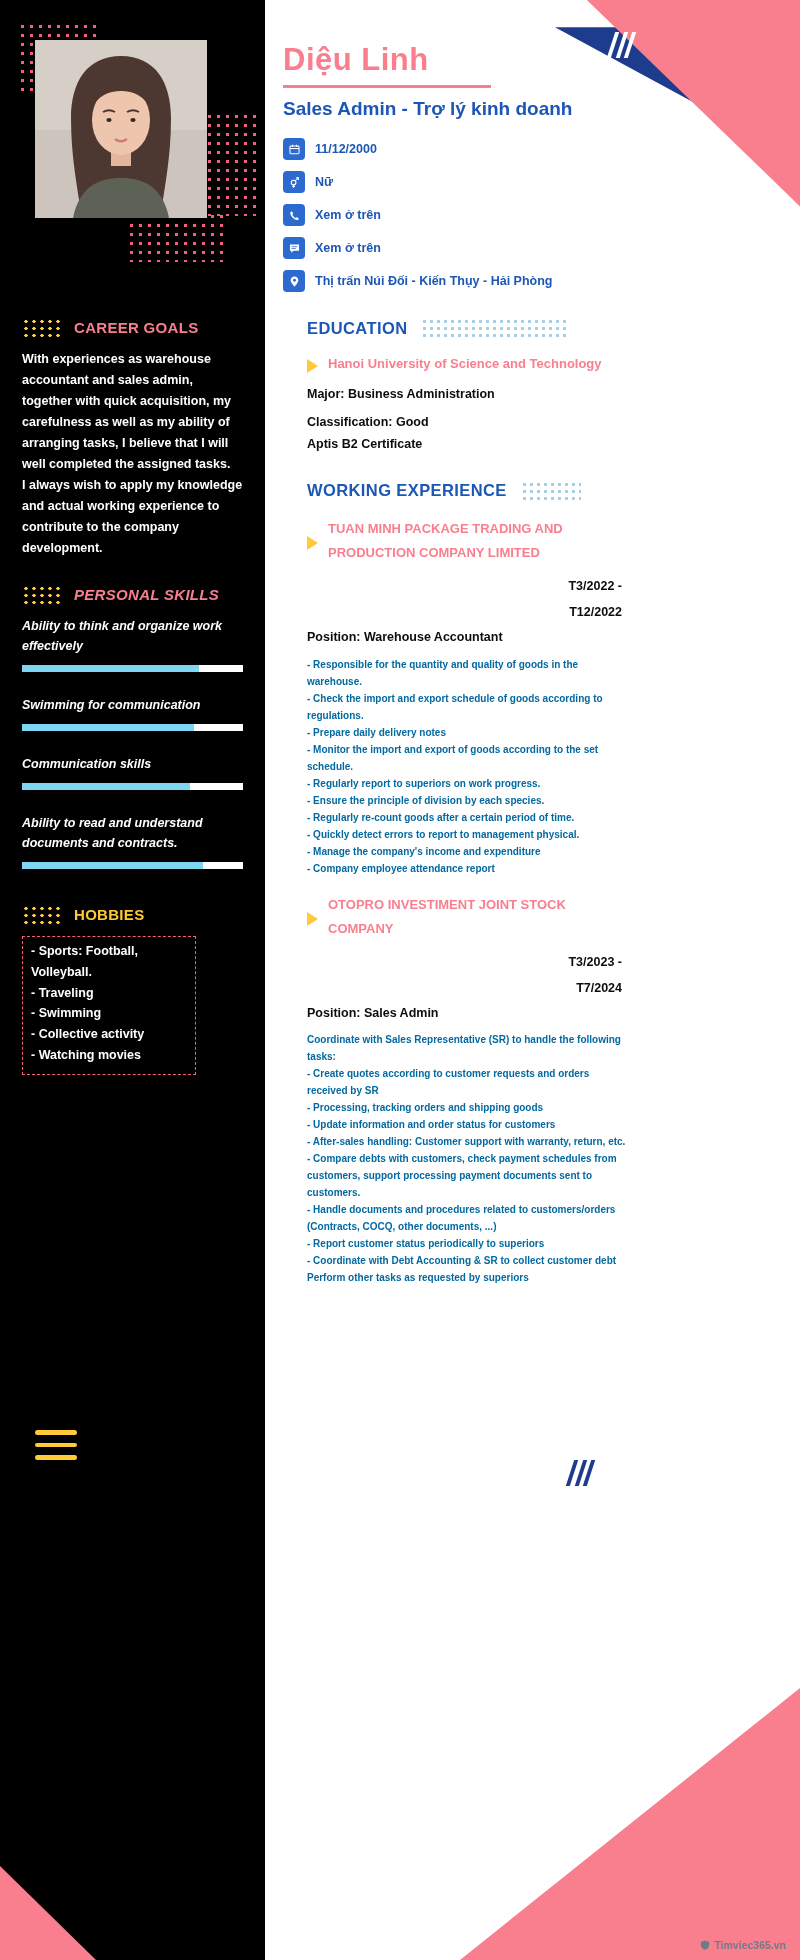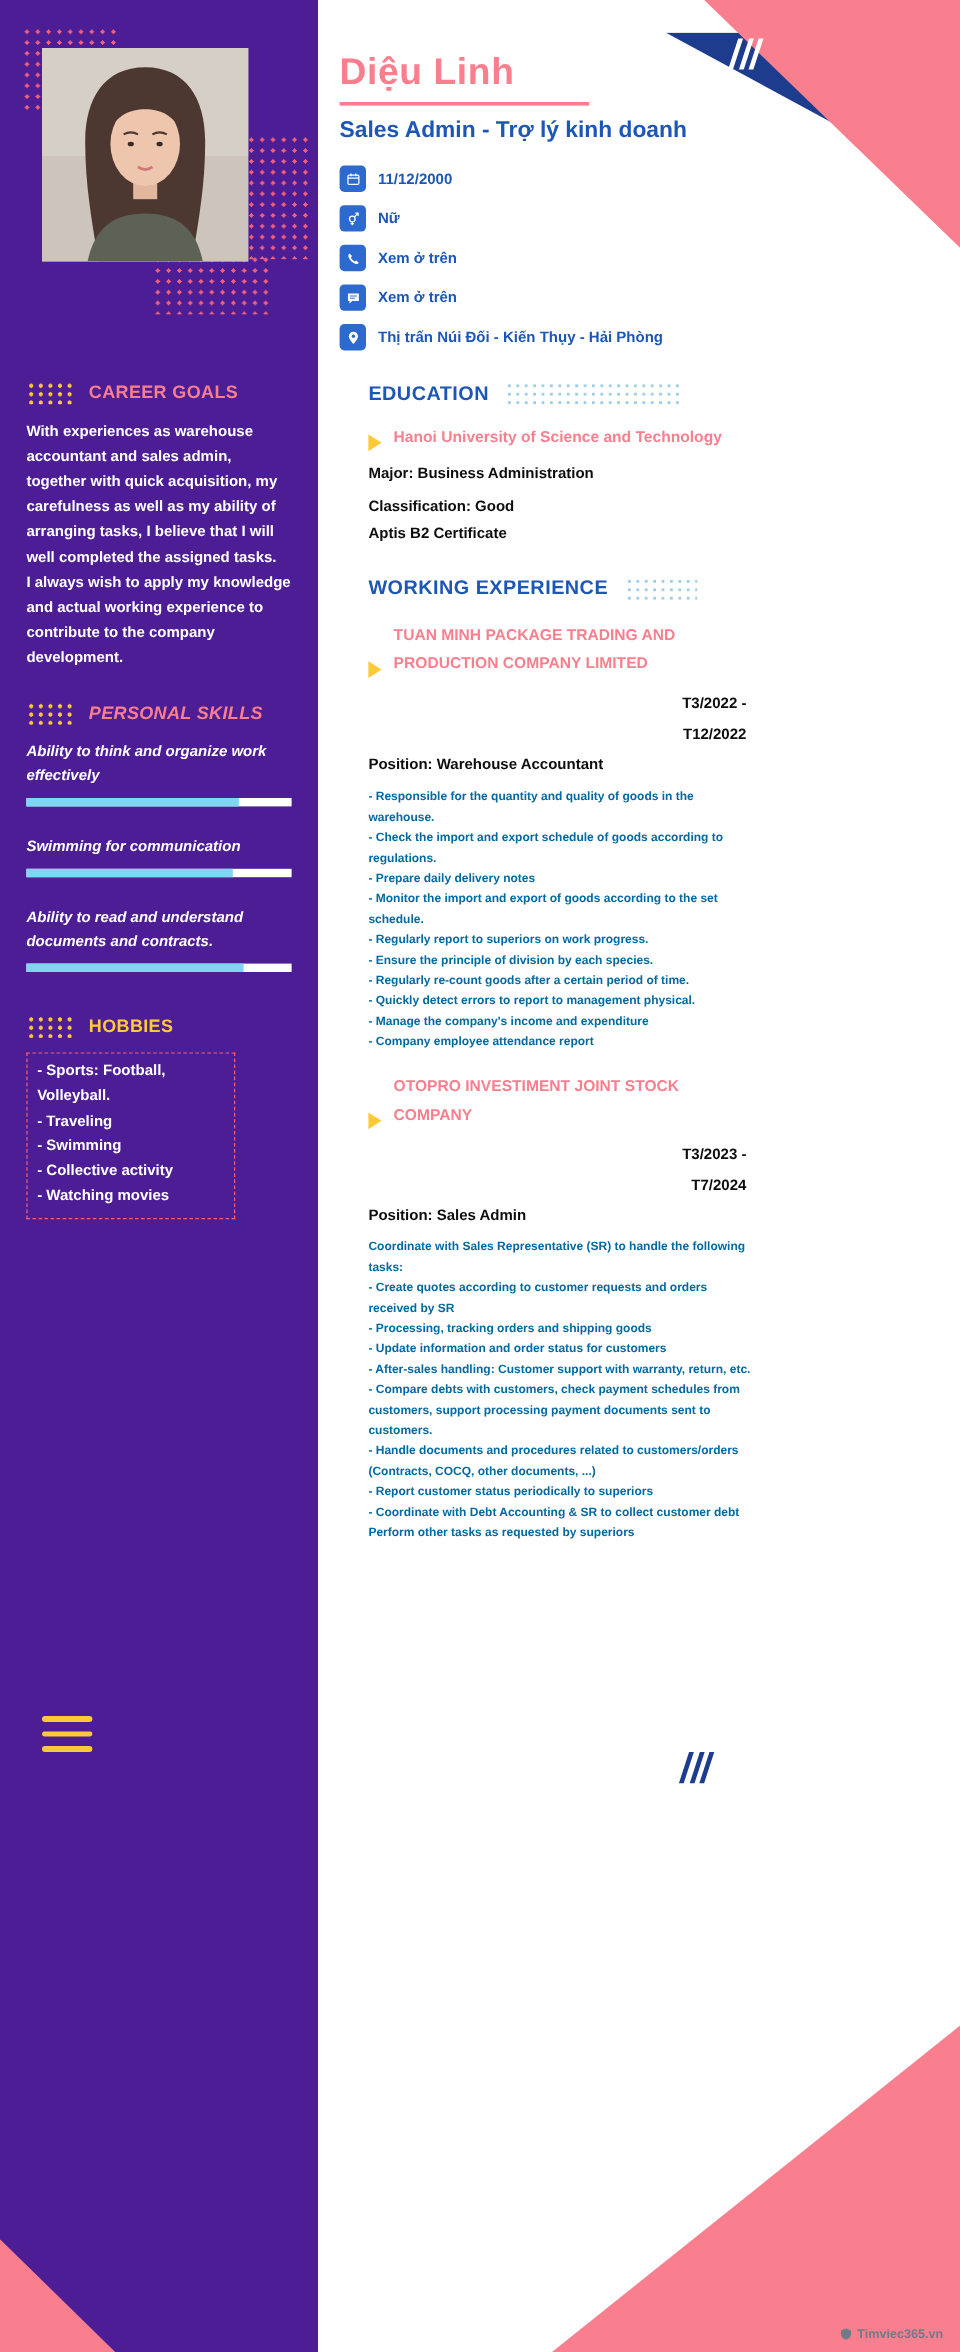--- a/index.html
+++ b/index.html
@@ -5,21 +5,21 @@
   * { margin:0; padding:0; box-sizing:border-box; }
   html,body { width:800px; }
   body {
     font-family:"Liberation Sans","DejaVu Sans",sans-serif;
     font-weight:700;
     background:#ffffff;
   }
   .page { position:relative; width:800px; height:1960px; overflow:hidden; display:flex; background:#fff; }
 
   
-  .sidebar { position:relative; width:265px; height:100%; background:#4c1d95; color:#fff; flex-shrink:0; }
+  .sidebar { position:relative; width:265px; height:100%; background:#000000; color:#fff; flex-shrink:0; }
   .photo-wrap { position:relative; margin:40px 0 0 35px; width:172px; height:178px; }
   .photo { position:relative; z-index:2; width:172px; height:178px; overflow:hidden; background:#ccc4bd; }
   .dots { position:absolute; z-index:1;
     background-image:radial-gradient(#f2607a 1.7px, transparent 1.8px);
     background-size:9px 9px; }
   .dots-a { left:-17px; top:-18px; width:80px; height:72px; }
   .dots-b { left:170px; top:72px; width:52px; height:104px; z-index:3; }
   .dots-c { left:92px; top:172px; width:100px; height:50px; }
 
   .s-section { padding:0 22px; }
@@ -63,21 +63,21 @@
 
   .sec-main { margin-top:26px;margin-left:24px; }
   .sec-head-row { display:flex; align-items:center; margin-bottom:14px; }
   .sec-head-row h3 { font-size:16.5px; color:#1d57b5; letter-spacing:.4px; }
   .dotband { height:20px; margin-left:14px;
     background-image:radial-gradient(#9fcfe8 1.4px, transparent 1.5px);
     background-size:7px 7px; }
   .dotband.long { width:148px; }
   .dotband.short { width:60px; }
 
-  .entry-title { display:flex; align-items:flex-end; gap:10px; color:#f97f8e;
+  .entry-title { display:flex; align-items:center; gap:10px; color:#f97f8e;
     font-size:13px; line-height:1.85; margin-bottom:8px; }
   .play { width:0; height:0; flex:none; margin-top:4px;
     border-left:11px solid #ffc937; border-top:7px solid transparent; border-bottom:7px solid transparent; }
   .edu-line { font-size:12.5px; color:#0d0d0d; line-height:1.7; }
   .edu-line.gap { margin-bottom:7px; }
 
   .job { margin-top:16px; }
   .period { width:70px; margin-left:auto; margin-right:6px; font-size:12.5px; color:#0d0d0d; line-height:2.1;text-align:right; }
   .position { font-size:12.5px; color:#0d0d0d; margin:2px 0 7px; line-height:1.7; }
   .p { font-size:10px; color:#0369a1; line-height:1.7; }
@@ -149,20 +149,26 @@
             <div class="bar-fill" style="width: 80%;"></div>
           </div>
       </div>
       <div class="skill">
         <div class="skill-label">Swimming for communication</div>
         <div class="bar">
             <div class="bar-fill" style="width: 78%;"></div>
           </div>
       </div>
       <div class="skill">
+        <div class="skill-label">Communication skills</div>
+        <div class="bar">
+            <div class="bar-fill" style="width: 76%;"></div>
+          </div>
+      </div>
+      <div class="skill">
         <div class="skill-label">Ability to read and understand documents and contracts.</div>
         <div class="bar">
             <div class="bar-fill" style="width: 82%;"></div>
           </div>
       </div>
     </section>
 
     <section class="s-section sec-hobbies">
       <h3 class="s-head yellow">
         <span class="dotgrid"></span>

